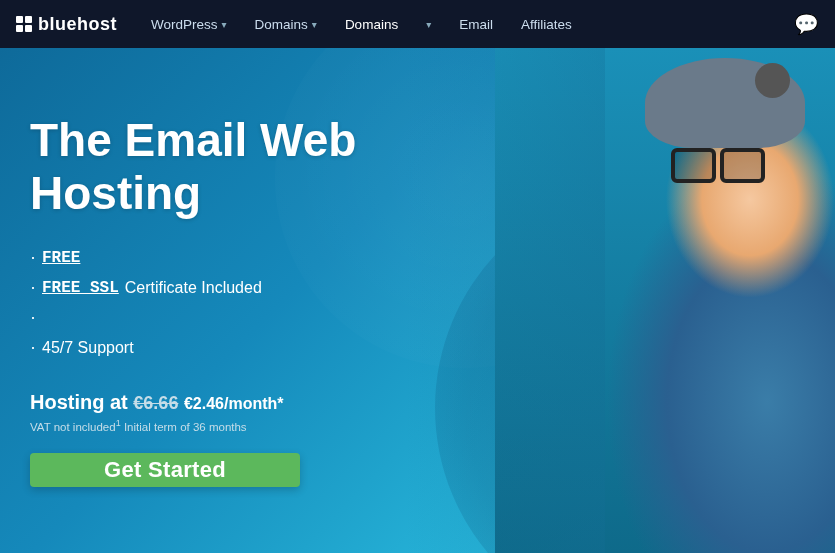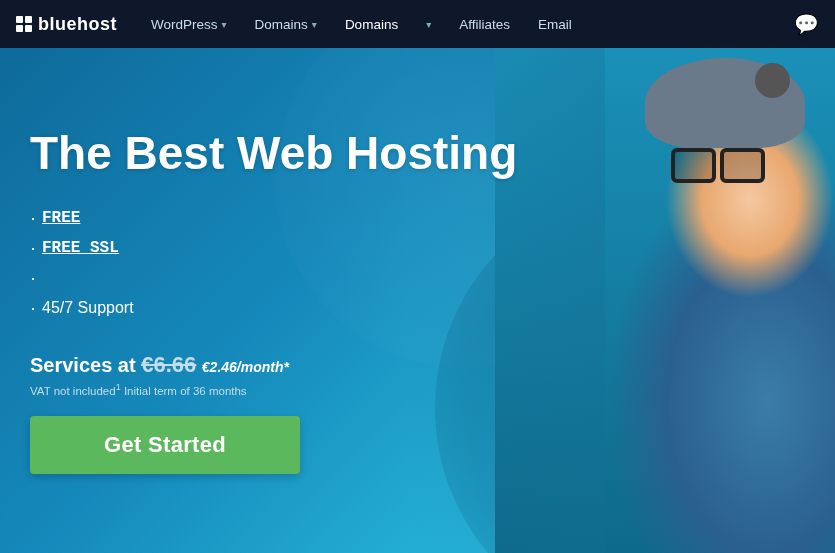--- a/index.html
+++ b/index.html
@@ -234,45 +234,44 @@
     .pricing {
       color: #fff;
       font-size: 20px;
       font-weight: bold;
       margin-bottom: 4px;
     }
 
     .pricing .old-price {
       text-decoration: line-through;
       color: #c5dde8;
-      font-size: 22px;
+      font-size: 18px;
     }
 
     .pricing .new-price {
-      font-size: 14px;
-      color: #fff;
-      font-style: italic;
+      font-size: 16px;
+      color: #fff;
     }
 
     .vat-notice {
       color: #c5dde8;
       font-size: 11.5px;
       margin-bottom: 20px;
     }
 
     .vat-notice sup {
       font-size: 9px;
     }
 
     .cta-button {
       background: #5cb85c;
       color: #fff;
       border: none;
       border-radius: 4px;
-      padding: 16px 0;
+      padding: 4px 0;
       font-size: 22px;
       font-weight: bold;
       cursor: pointer;
       width: 270px;
       text-align: center;
       letter-spacing: 0.3px;
       box-shadow: 0 3px 8px rgba(0,0,0,0.2);
     }
 
     
@@ -310,65 +309,66 @@
       <span>Domains</span>
       <span class="chevron">▾</span>
     </a>
     <a class="nav-item active">
       <span>Domains</span>
     </a>
     <a class="nav-item">
       <span class="chevron">▾</span>
     </a>
     <a class="nav-item">
+      <span>Email</span>
+    </a>
+    <a class="nav-item">
       <span>Affiliates</span>
-    </a>
-    <a class="nav-item">
-      <span>Email</span>
     </a>
   </nav>
 
   <span class="nav-chat-icon">💬</span>
 </header>
 
 <section class="hero">
 
   <div class="person-silhouette">
     <div class="person-hat"></div>
     <div class="person-face"></div>
     <div class="person-glasses">
       <div class="glass-lens"></div>
       <div class="glass-lens"></div>
     </div>
   </div>
   <div class="hero-overlay"></div>
 
   <div class="hero-content">
-    <h1 class="hero-title">The Best Web Hosting</h1>
+    <h1 class="hero-title">The Email Web Hosting</h1>
 
     <ul class="features-list">
       <li>
         <span class="bullet">·</span>
         <span class="underline-text">FREE</span>
       </li>
       <li>
         <span class="bullet">·</span>
         <span class="underline-text">FREE SSL</span>
+        <span> Certificate Included</span>
       </li>
       <li>
         <span class="bullet">·</span>
       </li>
       <li>
         <span class="bullet">·</span>
         <span>45/7 Support</span>
       </li>
     </ul>
 
     <div class="pricing">
-      <span>Services at </span>
+      <span>Hosting at </span>
       <span class="old-price">€6.66</span>
       <span> </span>
       <span class="new-price">€2.46/month*</span>
     </div>
 
     <div class="vat-notice">
       <span>VAT not included</span><sup>1</sup>
       <span> Initial term of 36 months</span>
     </div>
 

